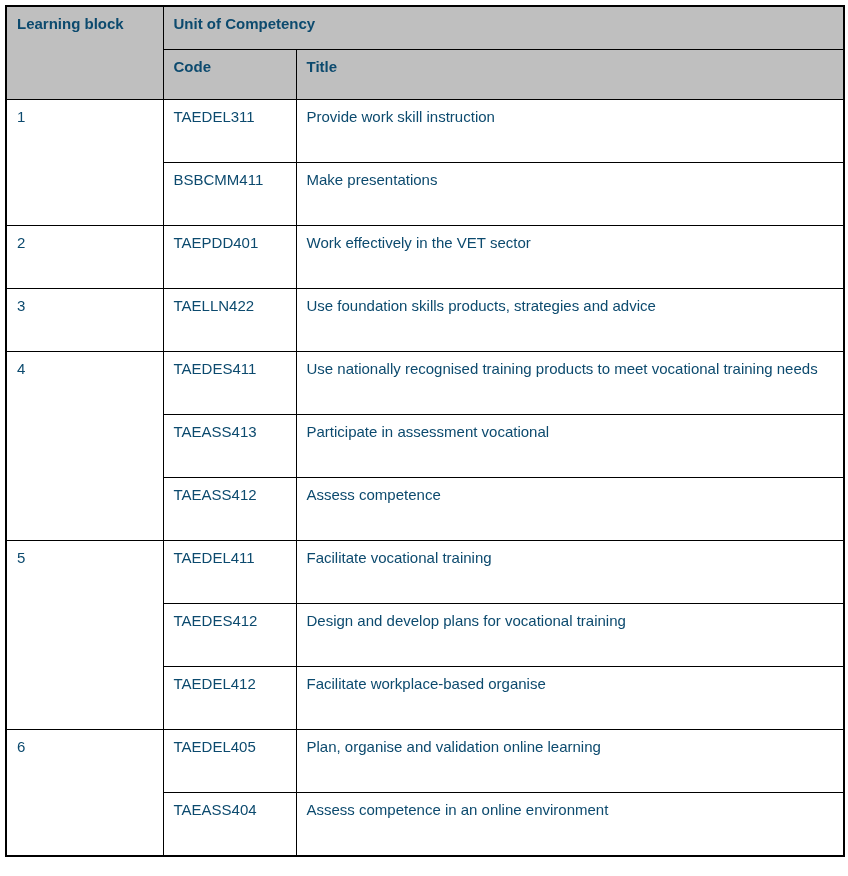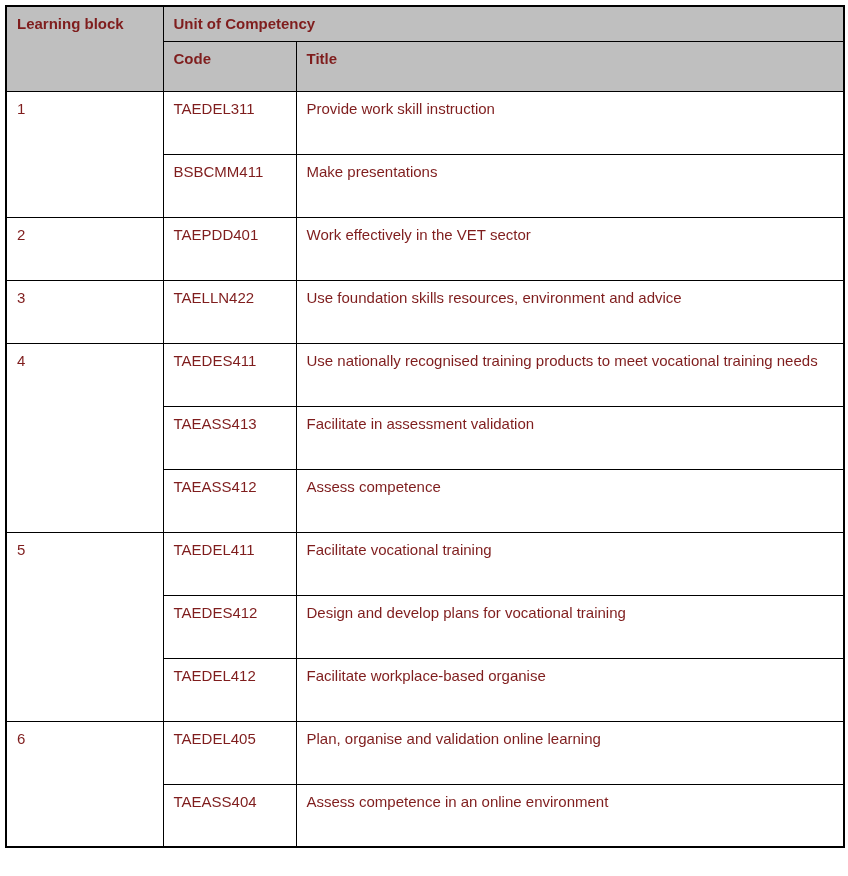--- a/index.html
+++ b/index.html
@@ -18,24 +18,24 @@
     table-layout: fixed;
     width: 838px;
     margin: 5px 0 0 5px;
     border: 2px solid #000;
   }
   .competency-table th,
   .competency-table td {
     border: 1.5px solid #000;
     vertical-align: top;
     text-align: left;
-    padding: 7px 10px 6px 10px;
+    padding: 7px 10px 15px 10px;
     font-size: 15px;
     line-height: 1.35;
-    color: #7f1d1d;
+    color: #0c4a6e;
     overflow: hidden;
   }
   .competency-table thead th {
     font-weight: bold;
   }
   .competency-table thead tr.hdr-row-1 { height: 35px; }
   .competency-table thead tr.hdr-row-2 { height: 50px; }
   .competency-table tbody tr { height: 63px; }
   col.col-block { width: 157px; }
   col.col-code  { width: 133px; }
@@ -71,30 +71,30 @@
         <td>Make presentations</td>
       </tr>
       <tr>
         <td rowspan="1">2</td>
         <td>TAEPDD401</td>
         <td>Work effectively in the VET sector</td>
       </tr>
       <tr>
         <td rowspan="1">3</td>
         <td>TAELLN422</td>
-        <td>Use foundation skills resources, environment and advice</td>
+        <td>Use foundation skills products, strategies and advice</td>
       </tr>
       <tr>
         <td rowspan="3">4</td>
         <td>TAEDES411</td>
         <td>Use nationally recognised training products to meet vocational training needs</td>
       </tr>
       <tr>
         <td>TAEASS413</td>
-        <td>Facilitate in assessment validation</td>
+        <td>Participate in assessment vocational</td>
       </tr>
       <tr>
         <td>TAEASS412</td>
         <td>Assess competence</td>
       </tr>
       <tr>
         <td rowspan="3">5</td>
         <td>TAEDEL411</td>
         <td>Facilitate vocational training</td>
       </tr>

